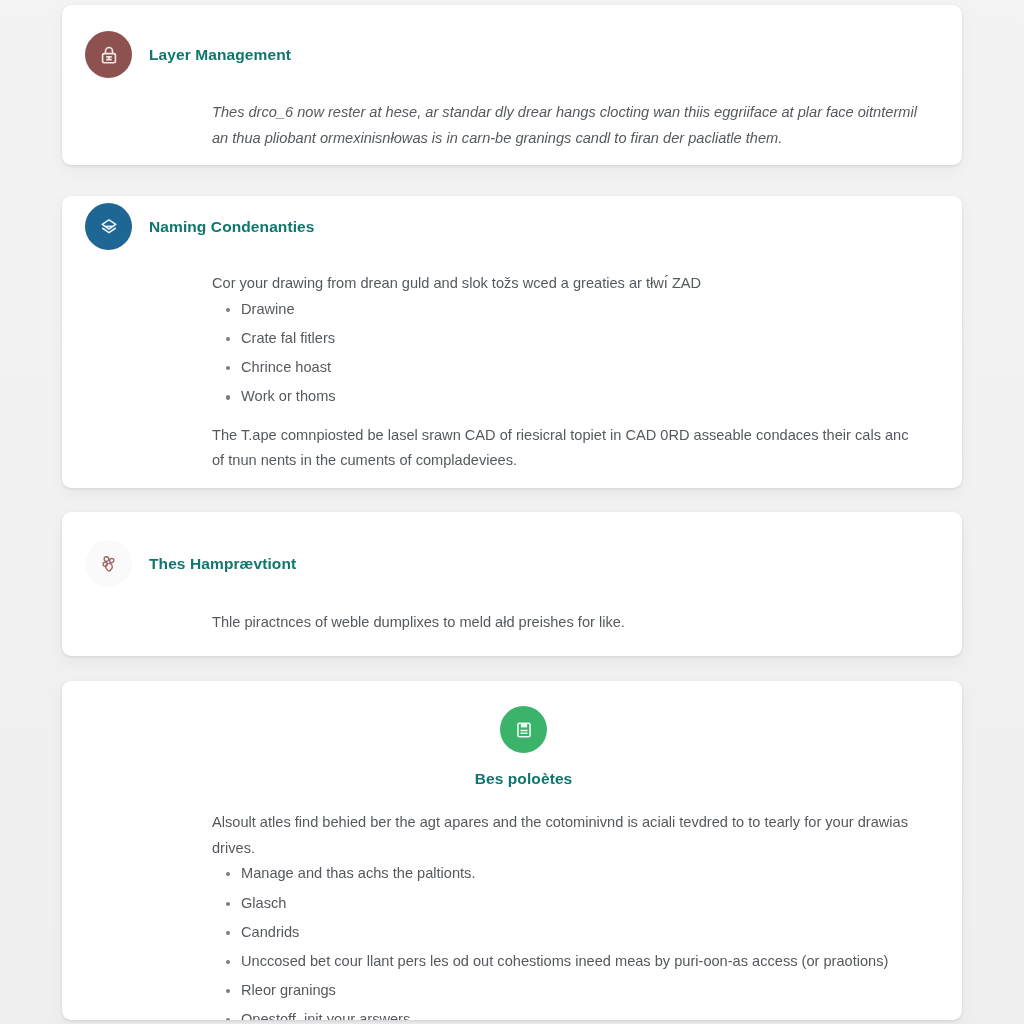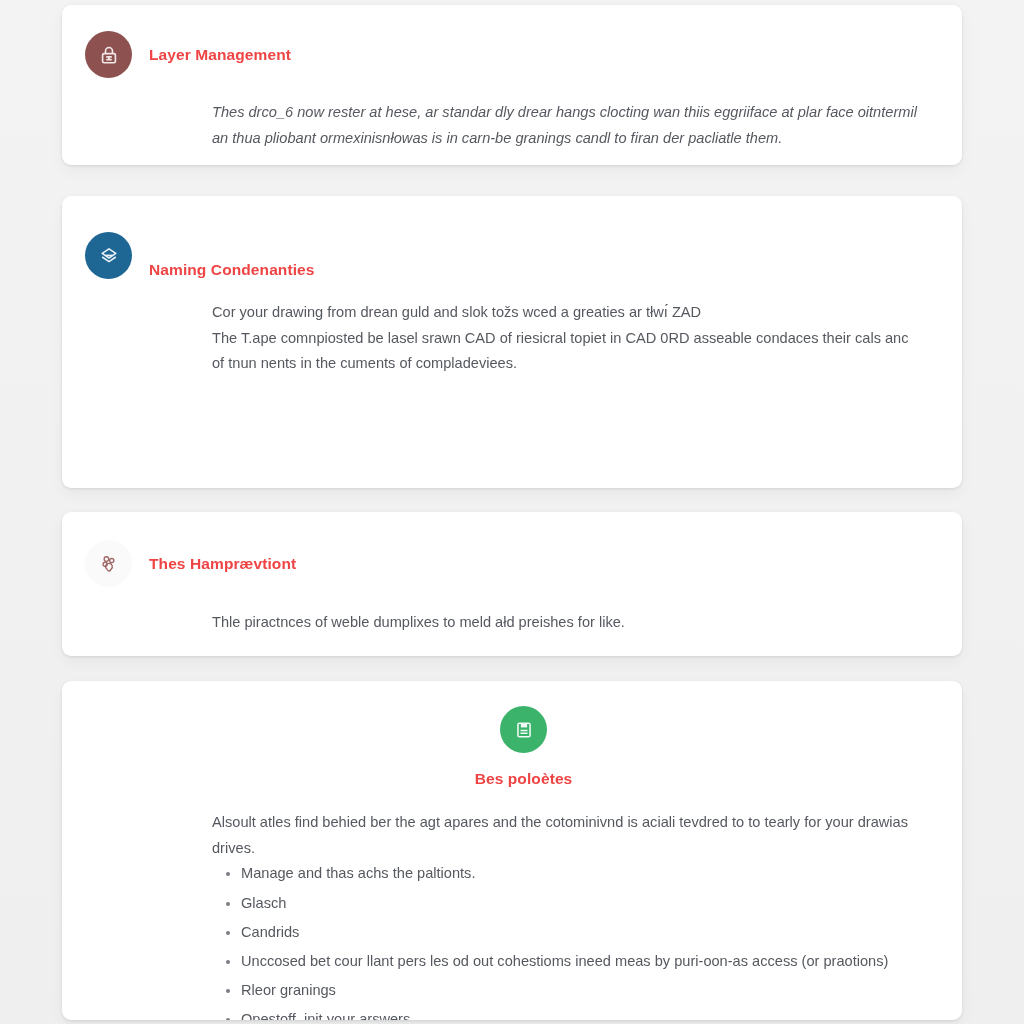--- a/index.html
+++ b/index.html
@@ -36,40 +36,40 @@
   .card-3 { top: 512px; height: 144px; }
   .card-4 { top: 681px; height: 339px; }
 
   .card-head {
     display: flex;
     align-items: center;
     gap: 17px;
     padding: 0 0 0 23px;
   }
   .card-1 .card-head { padding-top: 26px; }
-  .card-2 .card-head { padding-top: 36px; align-items: flex-end; }
+  .card-2 .card-head { padding-top: 7px; }
   .card-3 .card-head { padding-top: 28px; }
   .card-4 .card-head { padding-top: 25px; flex-direction: column; }
 
   .badge {
     width: 47px;
     height: 47px;
     border-radius: 50%;
     flex: 0 0 47px;
     display: flex;
     align-items: center;
     justify-content: center;
     filter: blur(0.35px);
   }
   .badge svg { display: block; }
 
   .card-title {
     font-size: 15.5px;
     font-weight: bold;
-    color: #ef4444;
+    color: #0f766e;
     letter-spacing: 0.1px;
     filter: blur(0.45px);
     white-space: nowrap;
   }
 
   .card-body {
     padding: 0 40px 0 150px;
     color: #55595f;
     font-size: 14.6px;
     line-height: 1.62;
@@ -138,20 +138,26 @@
         <svg width="22" height="22" viewBox="0 0 24 24" fill="none" stroke="#eaf2f8" stroke-width="1.7" stroke-linejoin="round">
           <path d="M12 4.2 4.6 9.2 12 14.2l7.4-5z"></path>
           <path d="M4.6 13.1 12 18.1l7.4-5"></path>
           <path d="M8.4 11.3h7.2"></path>
         </svg>
       </span>
       <span class="card-title">Naming Condenanties</span>
     </div>
     <div class="card-body">
       <p class="para">Cor your drawing from drean guld and slok tožs wced a greaties ar tłwı́ ZAD</p>
+      <ul class="bullets">
+        <li>Drawine</li>
+        <li>Crate fal fitlers</li>
+        <li>Chrince hoast</li>
+        <li>Work or thoms</li>
+      </ul>
       <p class="para after-list">The T.ape comnpiosted be lasel srawn CAD of riesicral topiet in CAD 0RD asseable condaces their cals anc</p>
       <p class="para">of tnun nents in the cuments of compladeviees.</p>
     </div>
   </section>
 
   <section class="card card-3">
     <div class="card-head">
       <span class="badge" style="background:#fbfafa;">
         <svg width="22" height="22" viewBox="0 0 24 24" fill="none" stroke="#a06a68" stroke-width="1.5">
           <circle cx="9.2" cy="6.6" r="2.5"></circle>

